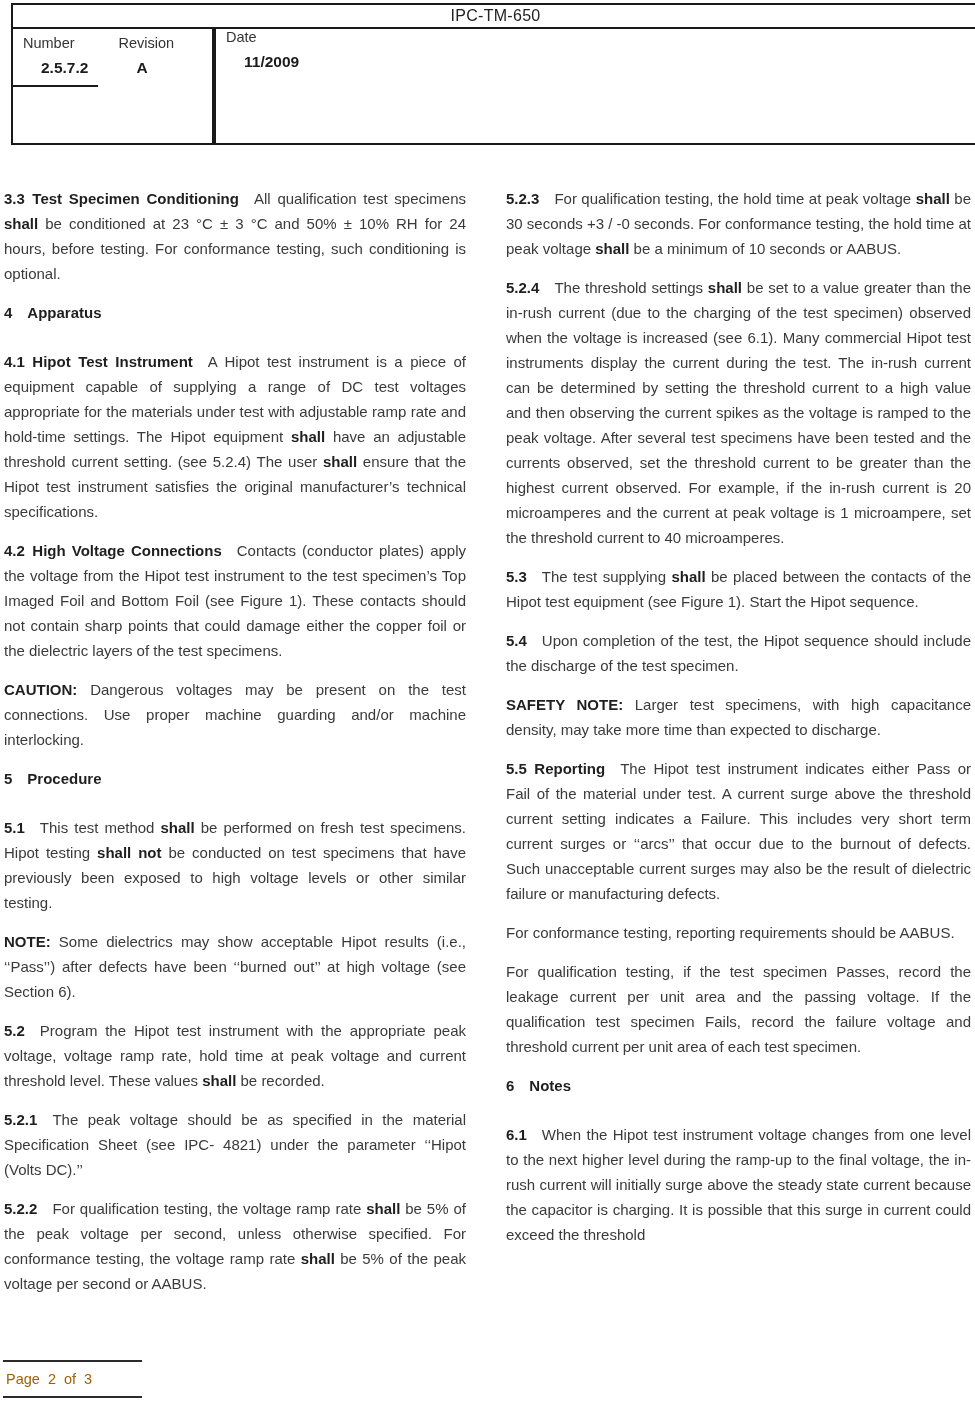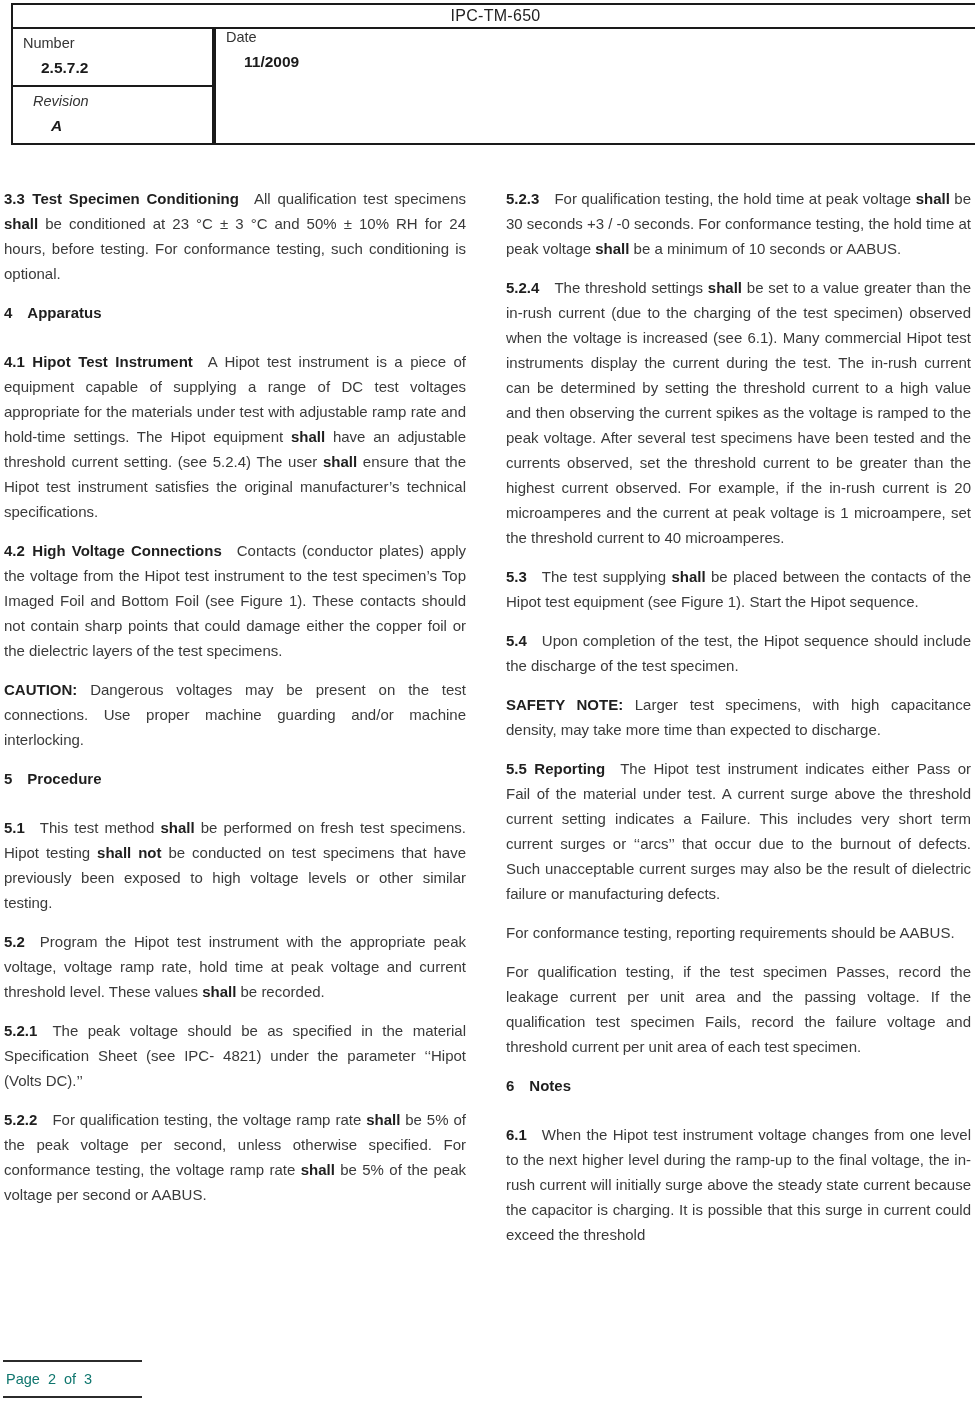--- a/index.html
+++ b/index.html
@@ -11,23 +11,23 @@
     -webkit-font-smoothing:antialiased;
   }
 
   
   .hdr { position:absolute; left:11px; top:3px; width:965px; border:2px solid #1a1a1a; }
   .hdr-title {
     height:22px; line-height:22px; border-bottom:2px solid #1a1a1a;
     text-align:center; font-size:16px; color:#222; letter-spacing:.3px;
   }
   .hdr-body { display:flex; height:114px; }
-  .hdr-col-number { width:199px; border-right:2px solid #1a1a1a; display:flex; flex-direction:column; }
+  .hdr-col-number { width:199px; border-right:2px solid #1a1a1a; display:flex; }
   .cell-number { height:50px; border-bottom:2px solid #1a1a1a; padding:6px 10px 0; }
-  .cell-revision { flex:1; padding:6px 20px 0;font-style:italic; }
+  .cell-revision { flex:1; padding:6px 20px 0; }
   .hdr-col-subject { flex:1; padding:6px 12px 0; }
   .hdr-col-date { width:197px; border-left:2px solid #1a1a1a; padding:0 10px 0; }
   .hdr-label { font-size:14.5px; color:#333; }
   .hdr-value { font-weight:bold; color:#1b1b1b; font-size:15.5px; margin:8px 0 0 18px; }
   .subject-value { max-width:560px; line-height:27px; margin-left:22px; letter-spacing:-0.1px; }
 
   
   .main { position:absolute; left:4px; top:186px; width:967px; display:flex; }
   .col { width:462px; }
   .col-right { width:465px; margin-left:40px; }
@@ -39,21 +39,21 @@
   .sec-heading {
     font-size:15px; line-height:25px; font-weight:bold; color:#1f1f1f;
     margin:10px 0 24px; text-align:left;
   }
 
   
   .footer {
     position:absolute; left:3px; top:1360px; width:139px;
     border-top:2px solid #2b2b2b; border-bottom:2px solid #2b2b2b;
   }
-  .footer-text { font-size:14.5px; color:#0f766e; padding:9px 0 9px 3px; word-spacing:4px; }
+  .footer-text { font-size:14.5px; color:#a16207; padding:9px 0 9px 3px; word-spacing:4px; }
 </style>
 </head>
 <body>
 
 <div class="page">
 
   <div class="hdr">
     <div class="hdr-title">IPC-TM-650</div>
     <div class="hdr-body">
       <div class="hdr-col-number">
@@ -75,20 +75,21 @@
 
   <div class="main">
     <div class="col">
         <p class="body-para"><span class="b">3.3 Test Specimen Conditioning</span><span>  All qualification test specimens </span><span class="b">shall</span><span> be conditioned at 23 °C ± 3 °C and 50% ± 10% RH for 24 hours, before testing. For conformance testing, such conditioning is optional.</span></p>
         <p class="sec-heading"><span class="b">4  Apparatus</span></p>
         <p class="body-para"><span class="b">4.1 Hipot Test Instrument</span><span>  A Hipot test instrument is a piece of equipment capable of supplying a range of DC test voltages appropriate for the materials under test with adjustable ramp rate and hold-time settings. The Hipot equipment </span><span class="b">shall</span><span> have an adjustable threshold current setting. (see 5.2.4) The user </span><span class="b">shall</span><span> ensure that the Hipot test instrument satisfies the original manufacturer’s technical specifications.</span></p>
         <p class="body-para"><span class="b">4.2 High Voltage Connections</span><span>  Contacts (conductor plates) apply the voltage from the Hipot test instrument to the test specimen’s Top Imaged Foil and Bottom Foil (see Figure 1). These contacts should not contain sharp points that could damage either the copper foil or the dielectric layers of the test specimens.</span></p>
         <p class="body-para"><span class="b">CAUTION:</span><span> Dangerous voltages may be present on the test connections. Use proper machine guarding and/or machine interlocking.</span></p>
         <p class="sec-heading"><span class="b">5  Procedure</span></p>
         <p class="body-para"><span class="b">5.1</span><span>  This test method </span><span class="b">shall</span><span> be performed on fresh test specimens. Hipot testing </span><span class="b">shall not</span><span> be conducted on test specimens that have previously been exposed to high voltage levels or other similar testing.</span></p>
+        <p class="body-para"><span class="b">NOTE:</span><span> Some dielectrics may show acceptable Hipot results (i.e., ‘‘Pass’’) after defects have been ‘‘burned out’’ at high voltage (see Section 6).</span></p>
         <p class="body-para"><span class="b">5.2</span><span>  Program the Hipot test instrument with the appropriate peak voltage, voltage ramp rate, hold time at peak voltage and current threshold level. These values </span><span class="b">shall</span><span> be recorded.</span></p>
         <p class="body-para"><span class="b">5.2.1</span><span>  The peak voltage should be as specified in the material Specification Sheet (see IPC- 4821) under the parameter ‘‘Hipot (Volts DC).’’</span></p>
         <p class="body-para"><span class="b">5.2.2</span><span>  For qualification testing, the voltage ramp rate </span><span class="b">shall</span><span> be 5% of the peak voltage per second, unless otherwise specified. For conformance testing, the voltage ramp rate </span><span class="b">shall</span><span> be 5% of the peak voltage per second or AABUS.</span></p>
       </div>
     <div class="col col-right">
         <p class="body-para"><span class="b">5.2.3</span><span>  For qualification testing, the hold time at peak voltage </span><span class="b">shall</span><span> be 30 seconds +3 / -0 seconds. For conformance testing, the hold time at peak voltage </span><span class="b">shall</span><span> be a minimum of 10 seconds or AABUS.</span></p>
         <p class="body-para"><span class="b">5.2.4</span><span>  The threshold settings </span><span class="b">shall</span><span> be set to a value greater than the in-rush current (due to the charging of the test specimen) observed when the voltage is increased (see 6.1). Many commercial Hipot test instruments display the current during the test. The in-rush current can be determined by setting the threshold current to a high value and then observing the current spikes as the voltage is ramped to the peak voltage. After several test specimens have been tested and the currents observed, set the threshold current to be greater than the highest current observed. For example, if the in-rush current is 20 microamperes and the current at peak voltage is 1 microampere, set the threshold current to 40 microamperes.</span></p>
         <p class="body-para"><span class="b">5.3</span><span>  The test supplying </span><span class="b">shall</span><span> be placed between the contacts of the Hipot test equipment (see Figure 1). Start the Hipot sequence.</span></p>
         <p class="body-para"><span class="b">5.4</span><span>  Upon completion of the test, the Hipot sequence should include the discharge of the test specimen.</span></p>
         <p class="body-para"><span class="b">SAFETY NOTE:</span><span> Larger test specimens, with high capacitance density, may take more time than expected to discharge.</span></p>

